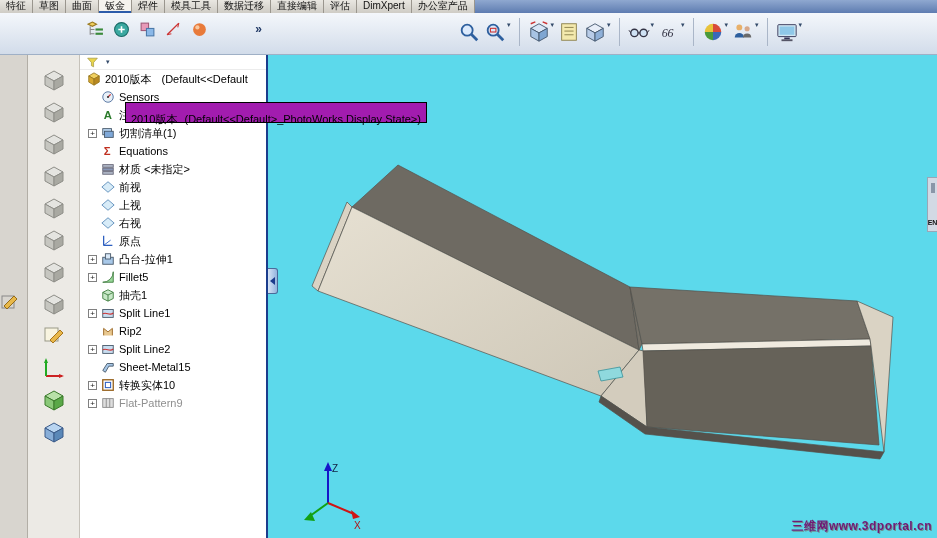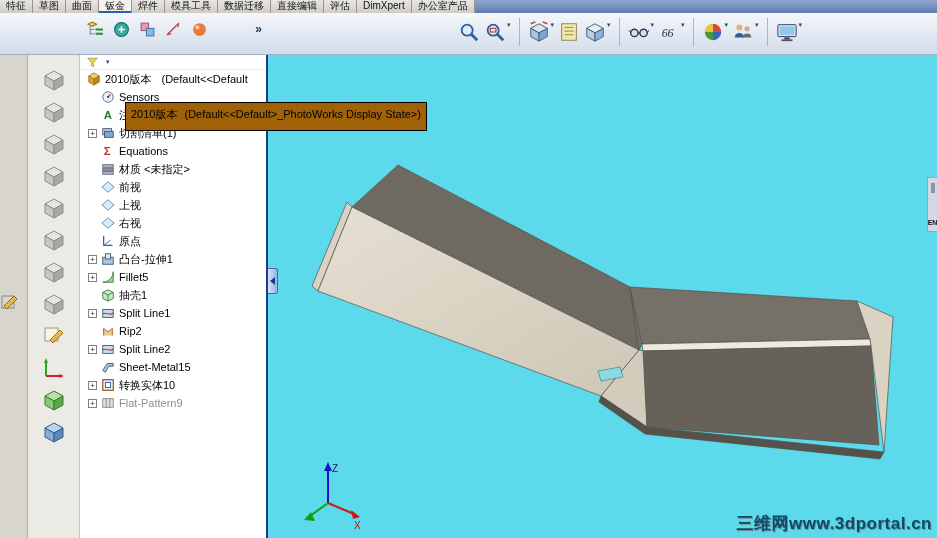--- a/index.html
+++ b/index.html
@@ -26,26 +26,26 @@
 .filter-row{height:15px;display:flex;align-items:center;padding-left:5px;gap:2px;border-bottom:1px solid #ececec}
 .root-row{height:18px;display:flex;align-items:center;padding-left:7px;white-space:nowrap;overflow:hidden}
 .root-row .suffix{margin-left:10px}
 .trow{height:18px;display:flex;align-items:center;white-space:nowrap;overflow:hidden}
 .exp{flex:none;width:9px;height:9px;border:1px solid #808080;background:#fff;font-size:8px;line-height:7px;text-align:center;margin:0 4px 0 8px;color:#222}
 .noexp{flex:none;width:9px;margin:0 4px 0 8px}
 .ticon{flex:none;width:14px;height:14px;margin-right:4px;display:inline-flex;align-items:center;justify-content:center}
 .trow.gray .tlabel{color:#8f8f8f}
 .viewport{position:relative;flex:1;overflow:hidden;background:#5cd9eb}
 .part-svg{position:absolute;left:0;top:0}
-.tooltip{position:absolute;left:125px;top:102px;z-index:60;background:#a16207;border:1px solid #000;height:29px;line-height:15px;padding:4px 5px;white-space:nowrap;font-size:11px}
+.tooltip{position:absolute;left:125px;top:102px;z-index:60;background:#a21caf;border:1px solid #000;height:21px;line-height:15px;padding:9px 5px;white-space:nowrap;font-size:11px}
 .tooltip .tt-name{margin-right:7px}
 .collapse-tab{position:absolute;left:0;top:213px;width:10px;height:26px;background:linear-gradient(90deg,#d6e4f6,#93b4de);border:1px solid #4a6a9a;border-left:none;border-radius:0 3px 3px 0;display:flex;align-items:center;justify-content:center;z-index:5}
 .collapse-arrow{width:0;height:0;border-top:4px solid transparent;border-bottom:4px solid transparent;border-right:5px solid #1b3c8c}
 .triad{position:absolute;left:34px;top:400px}
-.watermark{position:absolute;right:5px;bottom:3px;color:#0c4a6e;font-size:17px;font-weight:bold;letter-spacing:.5px;text-shadow:1px 1px 0 rgba(140,30,0,.4)}
+.watermark{position:absolute;right:5px;bottom:3px;color:#701a75;font-size:12px;font-weight:bold;letter-spacing:.5px;text-shadow:1px 1px 0 rgba(140,30,0,.4)}
 .lang-strip{position:absolute;right:0;top:122px;width:10px;padding:5px 0;background:#d2d9e4;border:1px solid #9aa6b6;border-right:none;display:flex;flex-direction:column;align-items:center;gap:26px;z-index:5}
 .lang-strip .en{font-size:7px;color:#111;font-weight:bold}
 .ls-dot{width:4px;height:10px;background:#8a96a8}
 </style>
 </head>
 <body>
 
 <div class="app">
   <div class="tabbar" id="tabbar">
       <div class="tab">特征</div>

